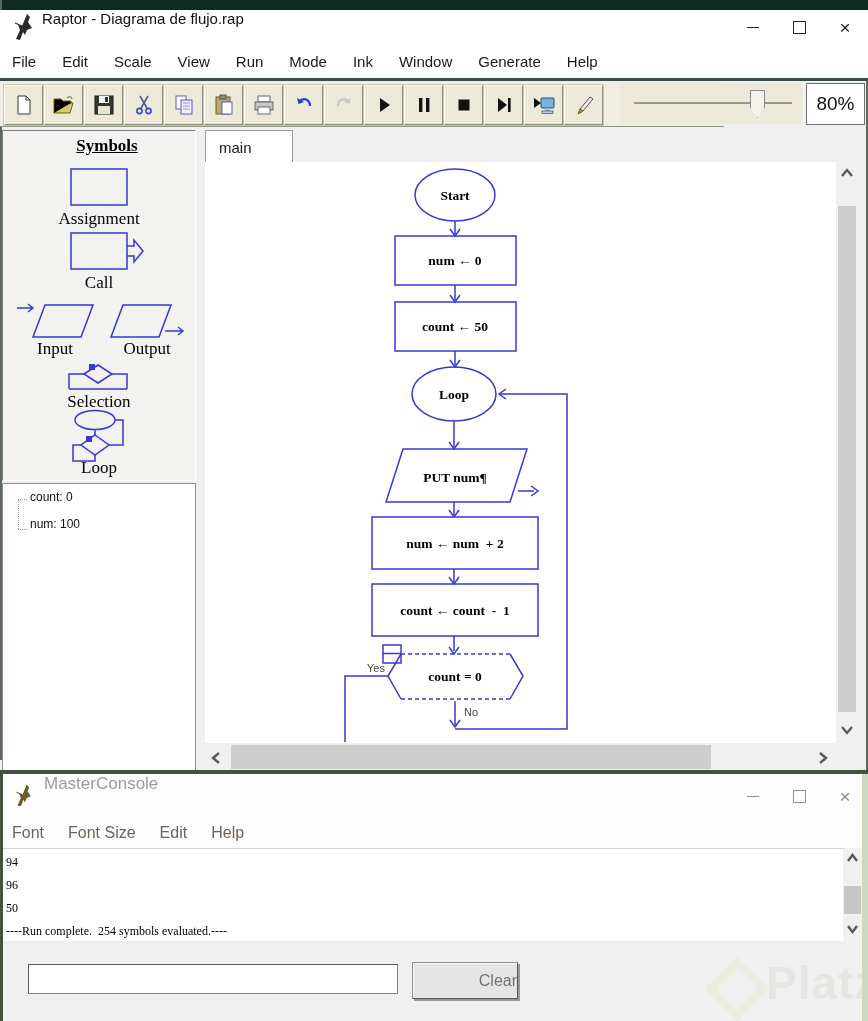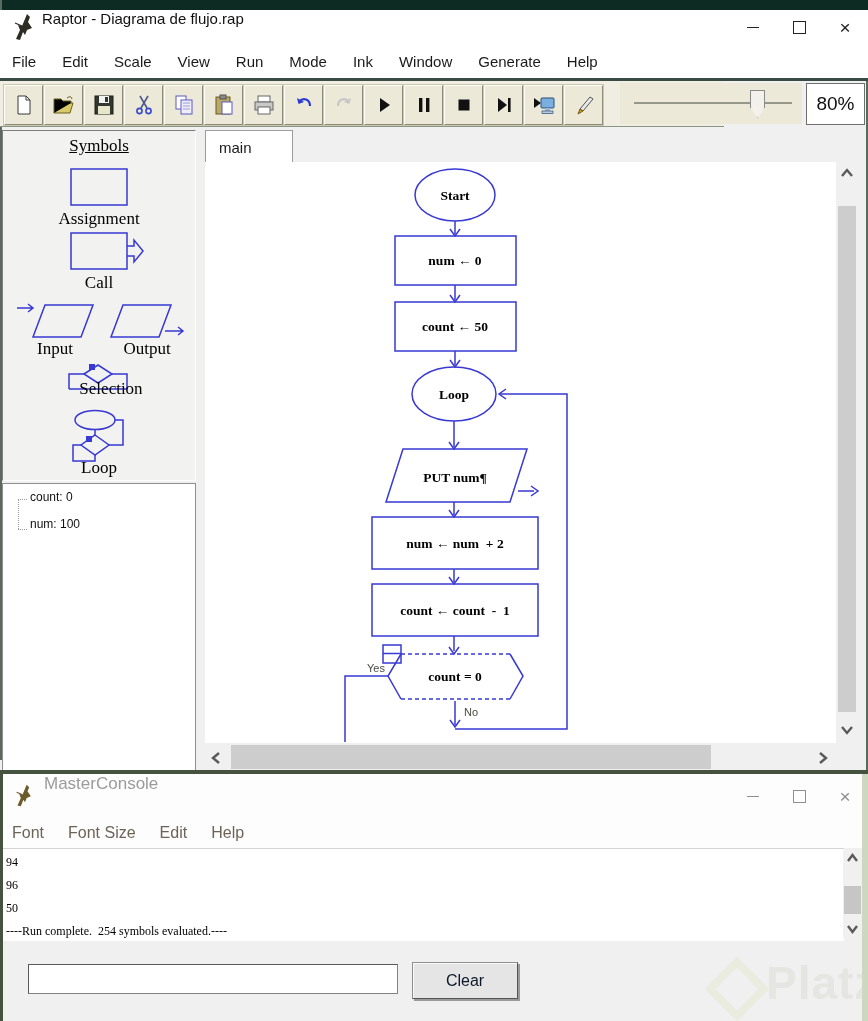--- a/index.html
+++ b/index.html
@@ -29,21 +29,21 @@
   .slider-panel{background:var(--toolbar-bg,#ece9d8);}
   .slider-track{background:#98988a;height:2px;}
   .slider-thumb{background:#f2f1ec;border:1px solid #8a8a8a;
      clip-path:polygon(0 0,100% 0,100% 62%,50% 100%,0 62%);}
   .zoom-box{background:#fff;border:1px solid #6f6f6f;display:flex;align-items:center;justify-content:center;
             font-size:19px;color:#101010;}
   
   .sunken{background:#f2f2f1;border:1px solid;border-color:#7e7e7e #fdfdfd #fdfdfd #7e7e7e;}
   .serif{font-family:"Liberation Serif",serif;}
   .sym-label{font-size:17px;color:#000;text-align:center;}
-  .sym-title{font-size:17px;font-weight:normal;text-decoration:underline;color:#000;text-align:center;}
+  .sym-title{font-size:17px;font-weight:bold;text-decoration:underline;color:#000;text-align:center;padding-left:8px;}
   .watch-item{font-size:12px;color:#101010;}
   .dotted-v{border-left:1px dotted #9a9a9a;}
   .dotted-h{border-top:1px dotted #9a9a9a;}
   
   .tab{background:#fff;border:1px solid #9c9c9c;border-bottom:none;font-size:15px;color:#1a1a1a;
        display:flex;align-items:center;padding-left:13px;}
   .canvas{background:#fff;}
   .fc-text{font-family:"Liberation Serif",serif;font-weight:bold;font-size:13.5px;fill:#000;text-anchor:middle;white-space:pre;}
   .fc-small{font-family:"Liberation Sans",sans-serif;font-size:11px;fill:#4a4a40;}
   .fc-stroke{stroke:var(--flowchart-blue,#3838d4);fill:none;stroke-width:1.5;}
@@ -52,21 +52,21 @@
   .sb-track{background:#f0f0f0;}
   .sb-thumb{background:var(--scroll-thumb,#cdcdcd);}
   .chev{stroke:#5a5a5a;stroke-width:2.4;fill:none;}
   
   .console-out{background:#fff;border-top:1px solid #d4d4d4;font-family:"Liberation Serif",serif;
                font-size:12px;color:#000;line-height:23px;padding:2px 0 0 4px;}
   .console-out div{white-space:pre;}
   .console-input{background:#fff;border:1px solid #828282;border-top-color:#5a5a5a;border-left-color:#5a5a5a;}
   .clear-btn{background:#e5e5e5;border:1px solid #8f8f8f;border-right-color:#565656;border-bottom-color:#565656;
              box-shadow:inset 1px 1px 0 #fafafa, 2px 2px 0 #9a9a9a;
-             display:flex;align-items:center;justify-content:center;font-size:16px;color:#0f172a;}
+             display:flex;align-items:center;justify-content:flex-end;font-size:16px;color:#737373;}
   
   .wm-text{font-size:46px;font-weight:bold;color:#e5e5e2;letter-spacing:1px;}
   .wm-diamond{width:30px;height:30px;border:8px solid var(--watermark-green,#e9ecdf);transform:rotate(45deg);}
 </style>
 </head>
 <body>
 
 <div id="root">
 
   <div class="abs" style="left:0;top:0;width:868px;height:10px;background:var(--title-strip,#0d2a23);"></div>
@@ -248,21 +248,21 @@
     </div>
     <div class="abs sym-label serif" style="left:96px;top:208px;width:96px;">Output</div>
 
     <div class="abs" style="left:56px;top:231px;">
       <svg width="80" height="30" viewBox="0 0 80 30">
         <polygon points="25,12 39,3 53,12 39,21" class="fc-stroke" stroke-width="1.8"></polygon>
         <path d="M25 12 H10 V27 M53 12 H68 V27 M10 27 H68" class="fc-stroke" stroke-width="1.8"></path>
         <rect x="30" y="2" width="6" height="6" fill="var(--flowchart-blue,#3838d4)"></rect>
       </svg>
     </div>
-    <div class="abs sym-label serif" style="left:0;top:248px;width:100%;margin-left:12px;">Selection</div>
+    <div class="abs sym-label serif" style="left:0;top:261px;width:100%;">Selection</div>
 
     <div class="abs" style="left:62px;top:278px;">
       <svg width="66" height="56" viewBox="0 0 66 56">
         <ellipse cx="30" cy="11" rx="20" ry="9.5" class="fc-stroke" stroke-width="1.8"></ellipse>
         <path d="M50 11 H58 V36 H44 M30 20.5 V26" class="fc-stroke" stroke-width="1.8"></path>
         <polygon points="30,26 44,36 30,46 16,36" class="fc-stroke" stroke-width="1.8"></polygon>
         <path d="M16 36 H8 V52 H30 V46" class="fc-stroke" stroke-width="1.8"></path>
         <rect x="21" y="27" width="6" height="6" fill="var(--flowchart-blue,#3838d4)"></rect>
       </svg>
     </div>

